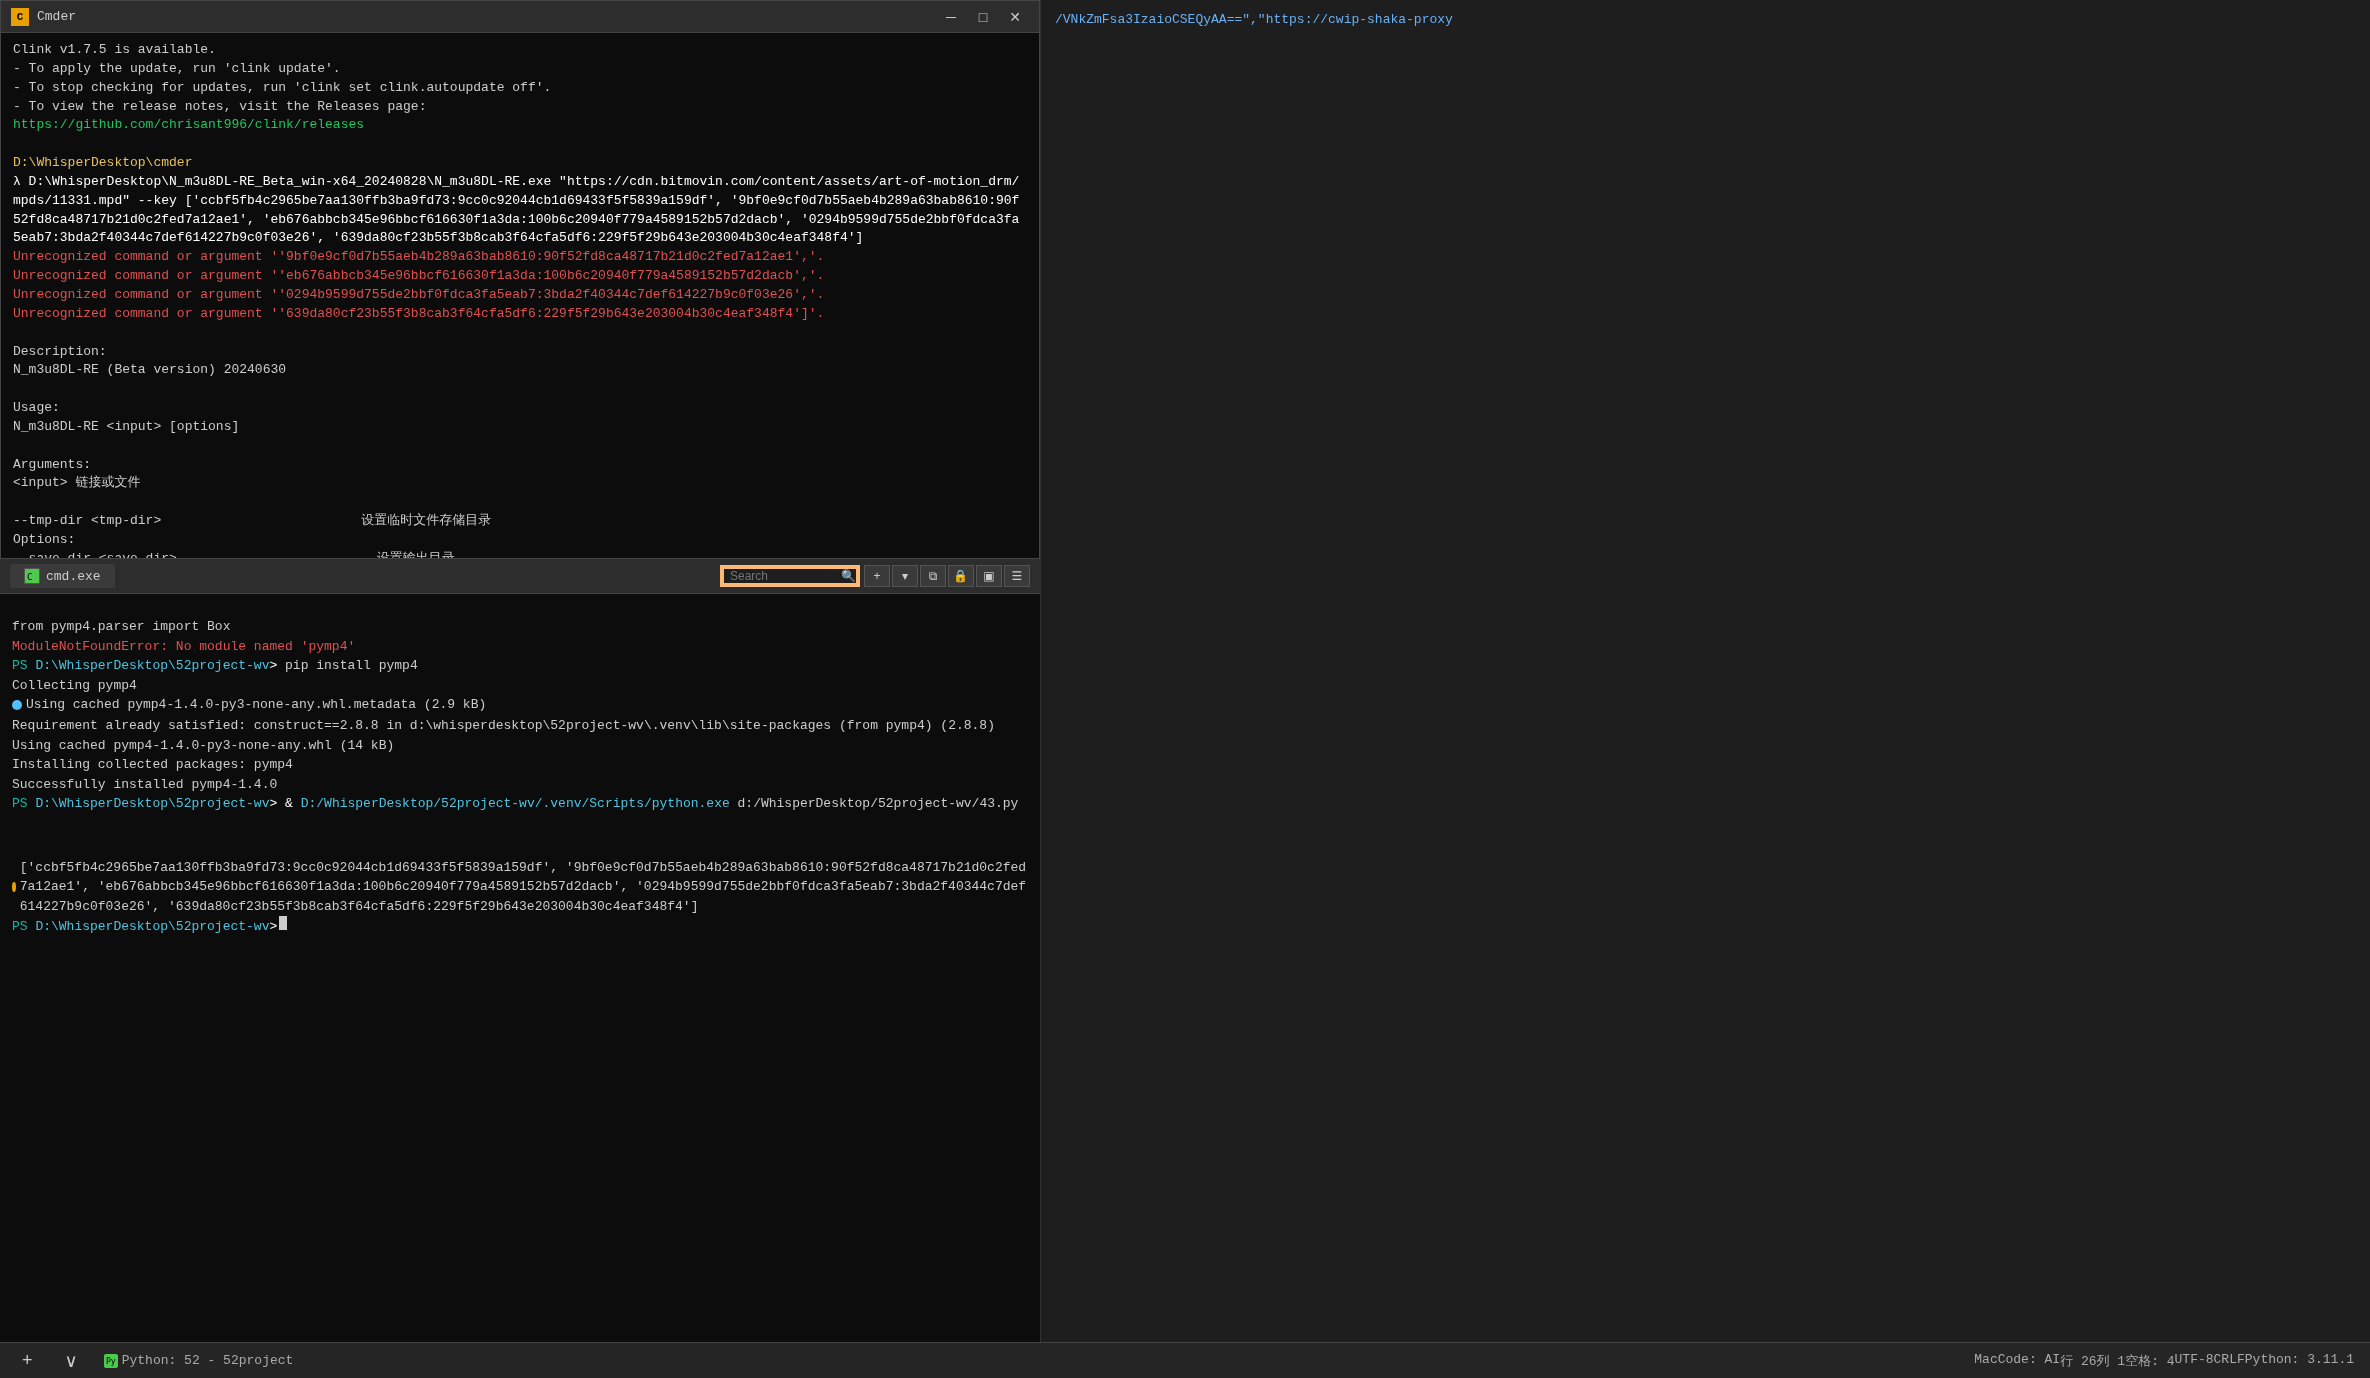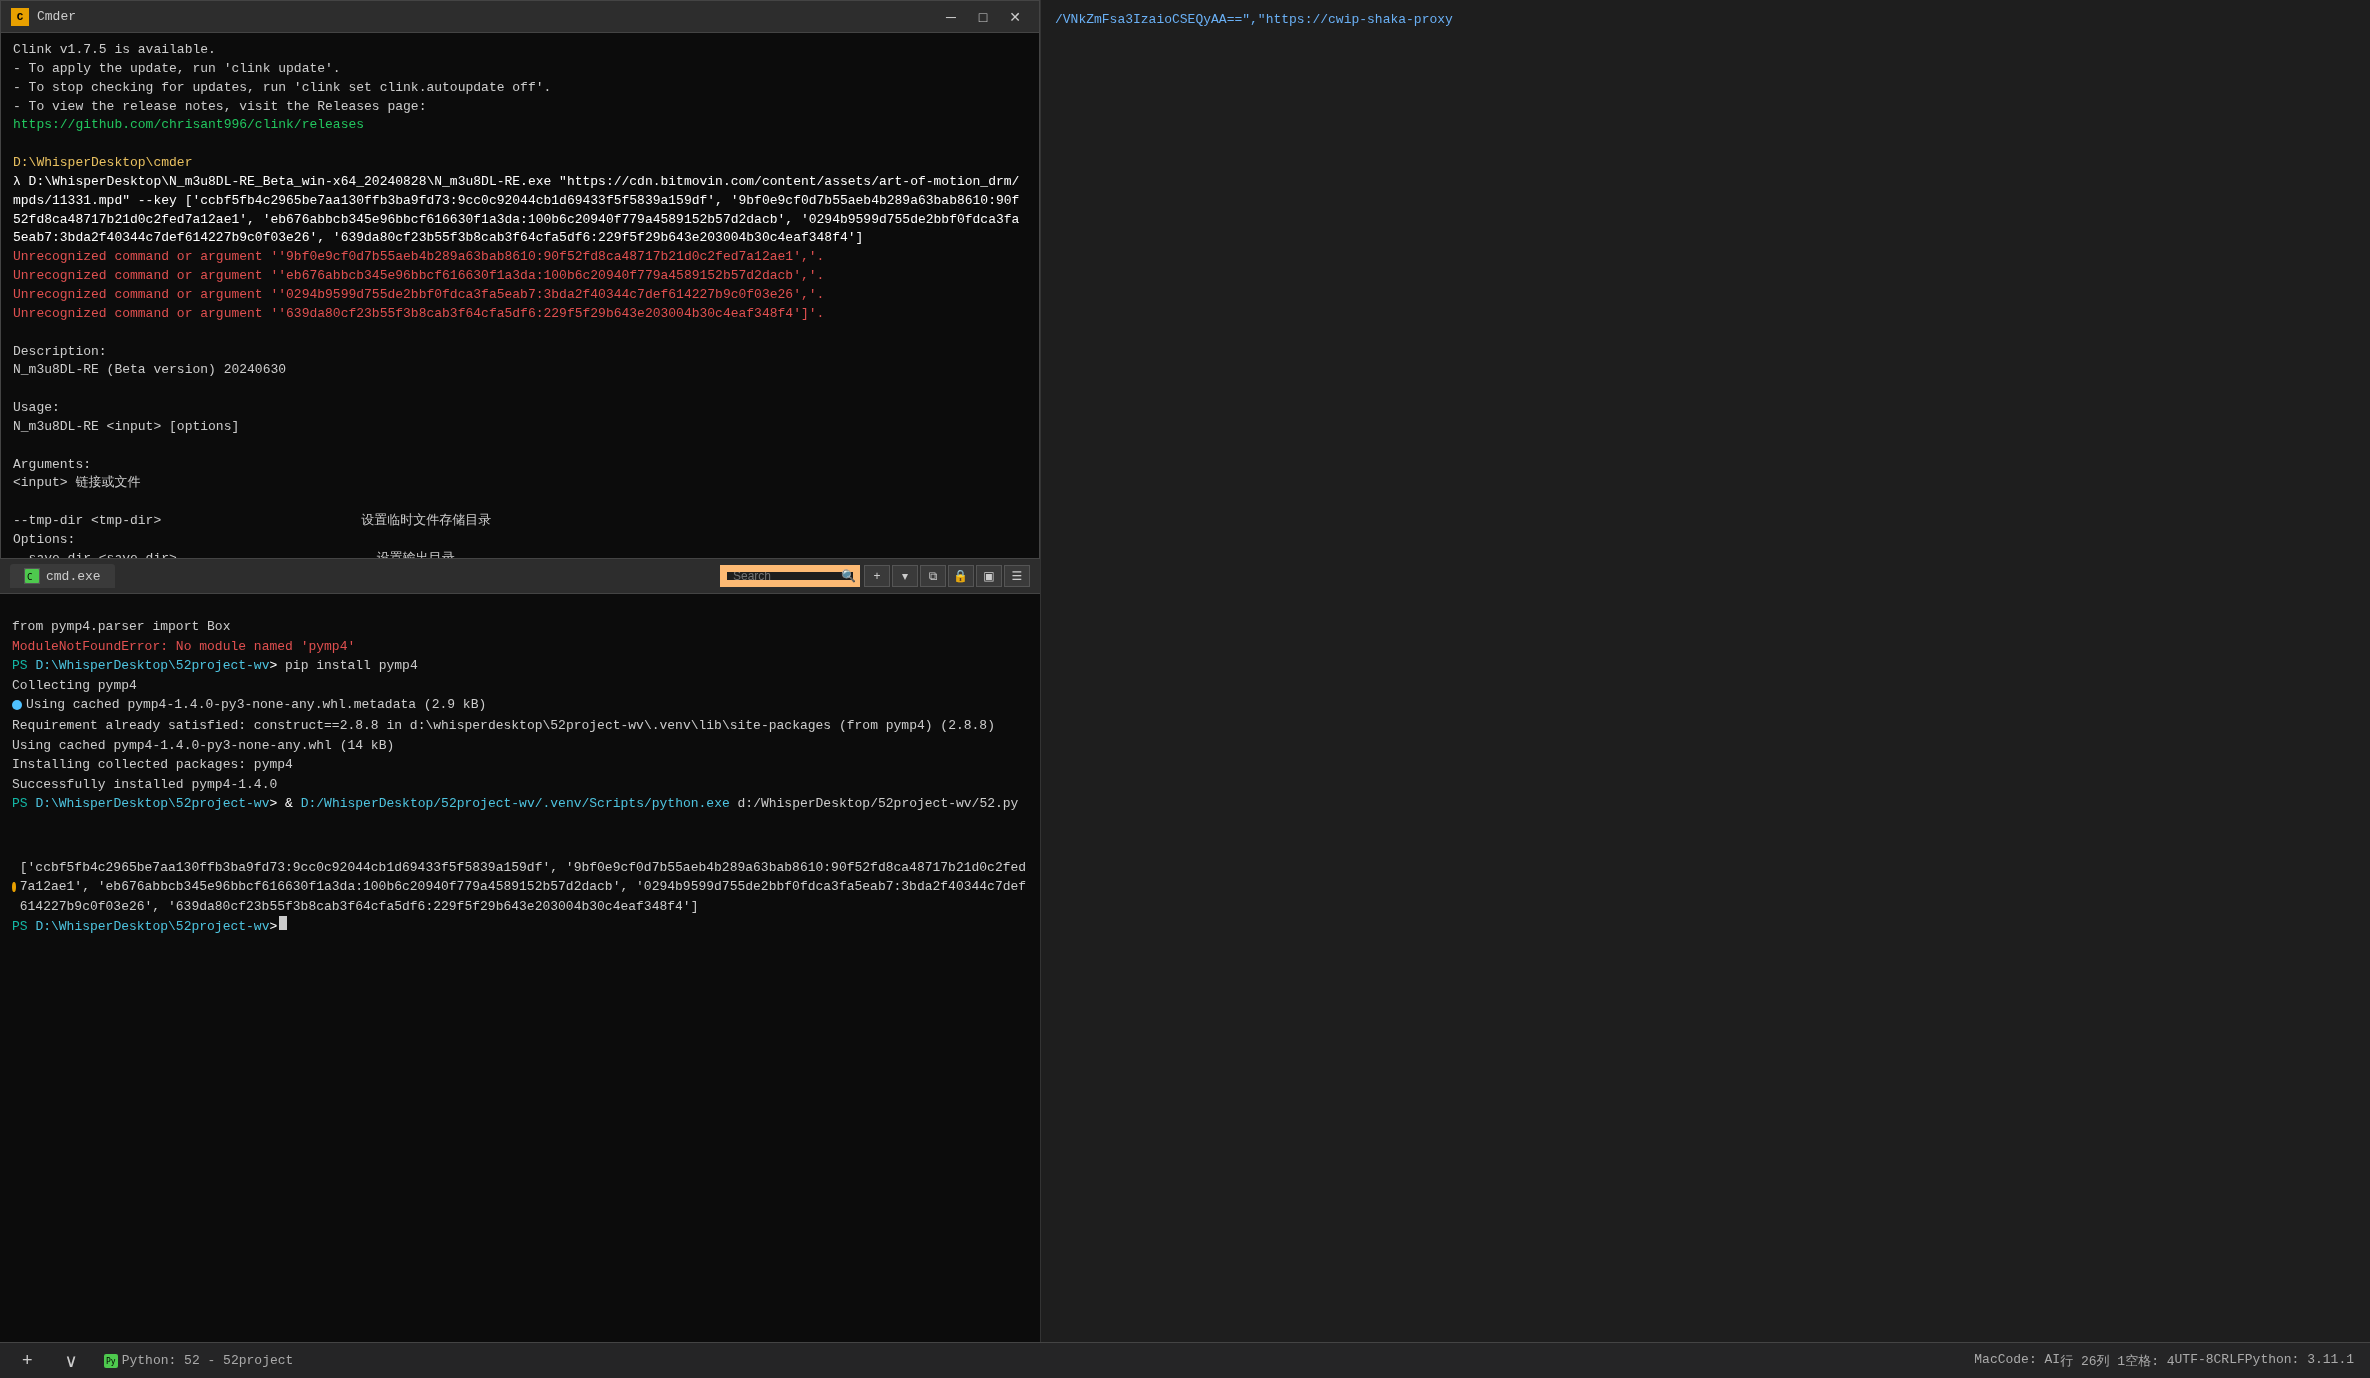--- a/index.html
+++ b/index.html
@@ -133,21 +133,21 @@
     }
 
     .search-input-wrap {
       position: relative;
       display: flex;
       align-items: center;
     }
 
     .search-input {
       background: #1e1e1e;
-      border: 7px solid #fdba74;
+      border: 4px solid #fdba74;
       color: #ccc;
       font-size: 12px;
       padding: 2px 24px 2px 6px;
       width: 140px;
       height: 22px;
     }
 
     .toolbar-btns {
       display: flex;
       gap: 2px;
@@ -388,21 +388,21 @@
     <div>
       <span>  Using cached pymp4-1.4.0-py3-none-any.whl (14 kB)</span>
     </div>
     <div>
       <span>Installing collected packages: pymp4</span>
     </div>
     <div>
       <span>Successfully installed pymp4-1.4.0</span>
     </div>
     <div>
-      <span class="ps-prompt">PS </span><span class="path-text">D:\WhisperDesktop\52project-wv</span><span class="angle">&gt; &amp; </span><span class="text-cyan">D:/WhisperDesktop/52project-wv/.venv/Scripts/python.exe</span><span> d:/WhisperDesktop/52project-wv/52.py</span>
+      <span class="ps-prompt">PS </span><span class="path-text">D:\WhisperDesktop\52project-wv</span><span class="angle">&gt; &amp; </span><span class="text-cyan">D:/WhisperDesktop/52project-wv/.venv/Scripts/python.exe</span><span> d:/WhisperDesktop/52project-wv/43.py</span>
     </div>
     <div style="word-break:break-all;">
       <span style="display:inline-flex;align-items:center;gap:4px;margin-top:44px;">
         <span class="orange-circle"></span>
         <span>['ccbf5fb4c2965be7aa130ffb3ba9fd73:9cc0c92044cb1d69433f5f5839a159df', '9bf0e9cf0d7b55aeb4b289a63bab8610:90f52fd8ca48717b21d0c2fed7a12ae1', 'eb676abbcb345e96bbcf616630f1a3da:100b6c20940f779a4589152b57d2dacb', '0294b9599d755de2bbf0fdca3fa5eab7:3bda2f40344c7def614227b9c0f03e26', '639da80cf23b55f3b8cab3f64cfa5df6:229f5f29b643e203004b30c4eaf348f4']</span>
       </span>
     </div>
     <div>
       <span class="ps-prompt">PS </span><span class="path-text">D:\WhisperDesktop\52project-wv</span><span class="angle">&gt;</span><span style="background:#ccc;width:8px;height:14px;display:inline-block;margin-left:2px;"></span>
     </div>

